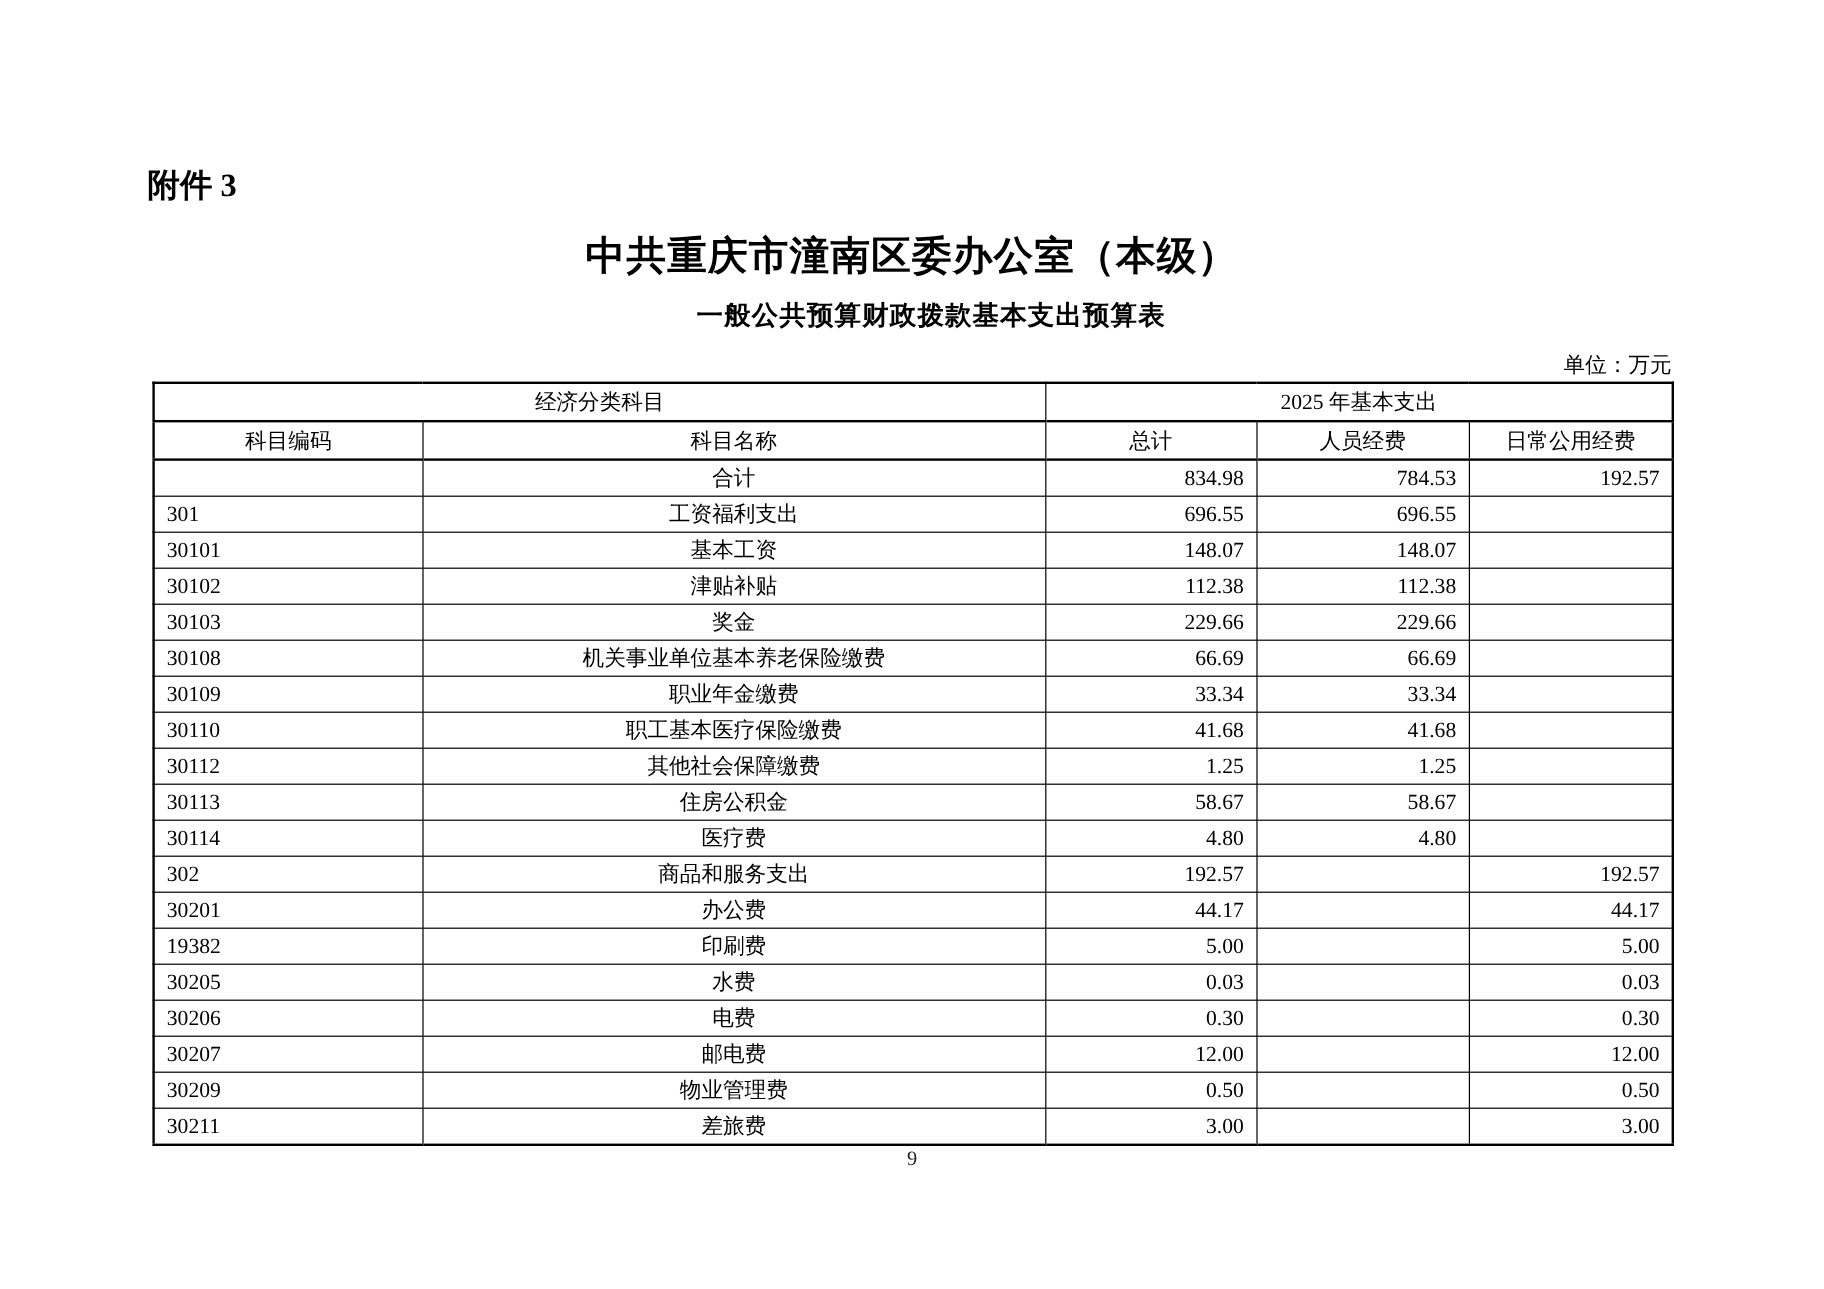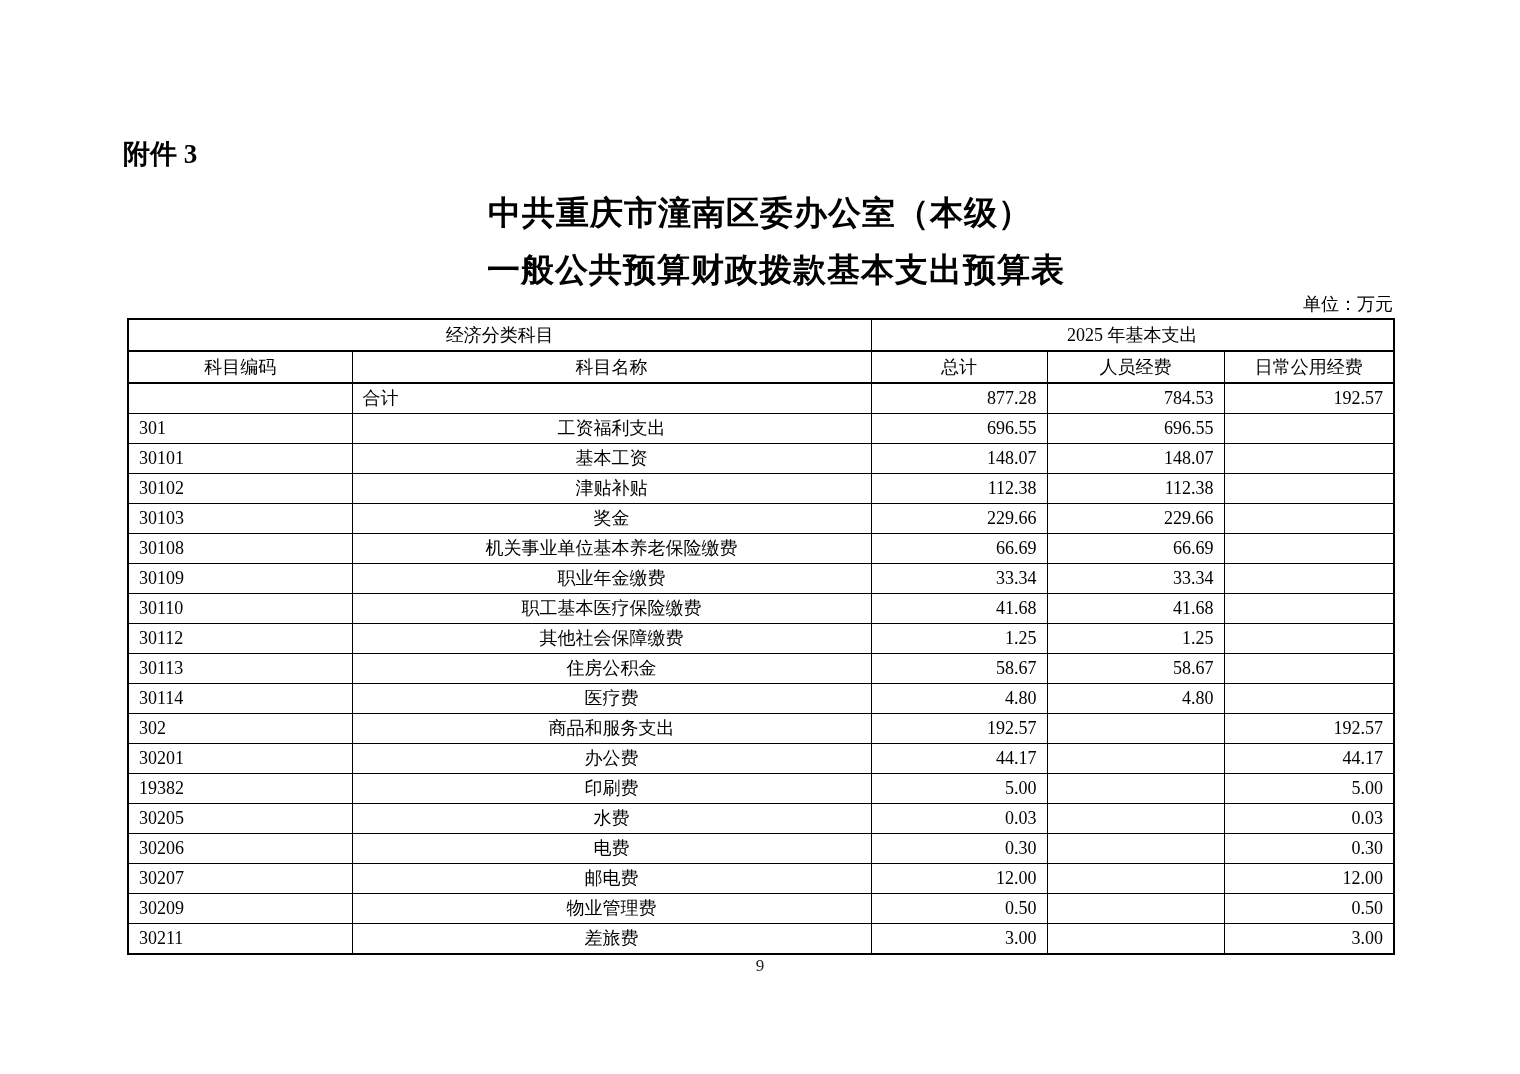--- a/index.html
+++ b/index.html
@@ -28,21 +28,21 @@
     font-size: 33px;
     font-weight: bold;
     letter-spacing: 1px;
   }
   .doc-subtitle {
     position: absolute;
     left: 0;
     top: 248px;
     width: 100%;
     text-align: center;
-    font-size: 33px;
+    font-size: 22px;
     font-weight: bold;
     letter-spacing: 1px;
     padding-left: 32px;
   }
   .unit-note {
     position: absolute;
     right: 127px;
     top: 292px;
     font-size: 18px;
   }
@@ -71,21 +71,21 @@
     overflow: hidden;
   }
   table.budget thead th { text-align: center; height: 30px; line-height: 30px; }
   
   table.budget { border: 2px solid #000000; }
   table.budget thead tr.h1 th { border-bottom-width: 2px; }
   table.budget thead tr.h2 th { border-bottom-width: 2px; }
   table.budget tbody tr:last-child td { border-bottom-width: 2px; }
   td.cell-code { text-align: left; }
   td.cell-name { text-align: center; }
-  td.cell-name.center { text-align: left; }
+  td.cell-name.center { text-align: center; }
   td.num { text-align: right; }
   .page-number {
     position: absolute;
     left: 0;
     top: 956px;
     width: 100%;
     text-align: center;
     font-size: 17px;
     color: #222222;
   }
@@ -119,21 +119,21 @@
       <th>科目名称</th>
       <th>总计</th>
       <th>人员经费</th>
       <th>日常公用经费</th>
     </tr>
   </thead>
   <tbody id="budget-rows">
       <tr>
         <td class="cell-code"></td>
         <td class="cell-name center">合计</td>
-        <td class="num">877.28</td>
+        <td class="num">834.98</td>
         <td class="num">784.53</td>
         <td class="num">192.57</td>
       </tr>
       <tr>
         <td class="cell-code">301</td>
         <td class="cell-name">工资福利支出</td>
         <td class="num">696.55</td>
         <td class="num">696.55</td>
         <td class="num"></td>
       </tr>

